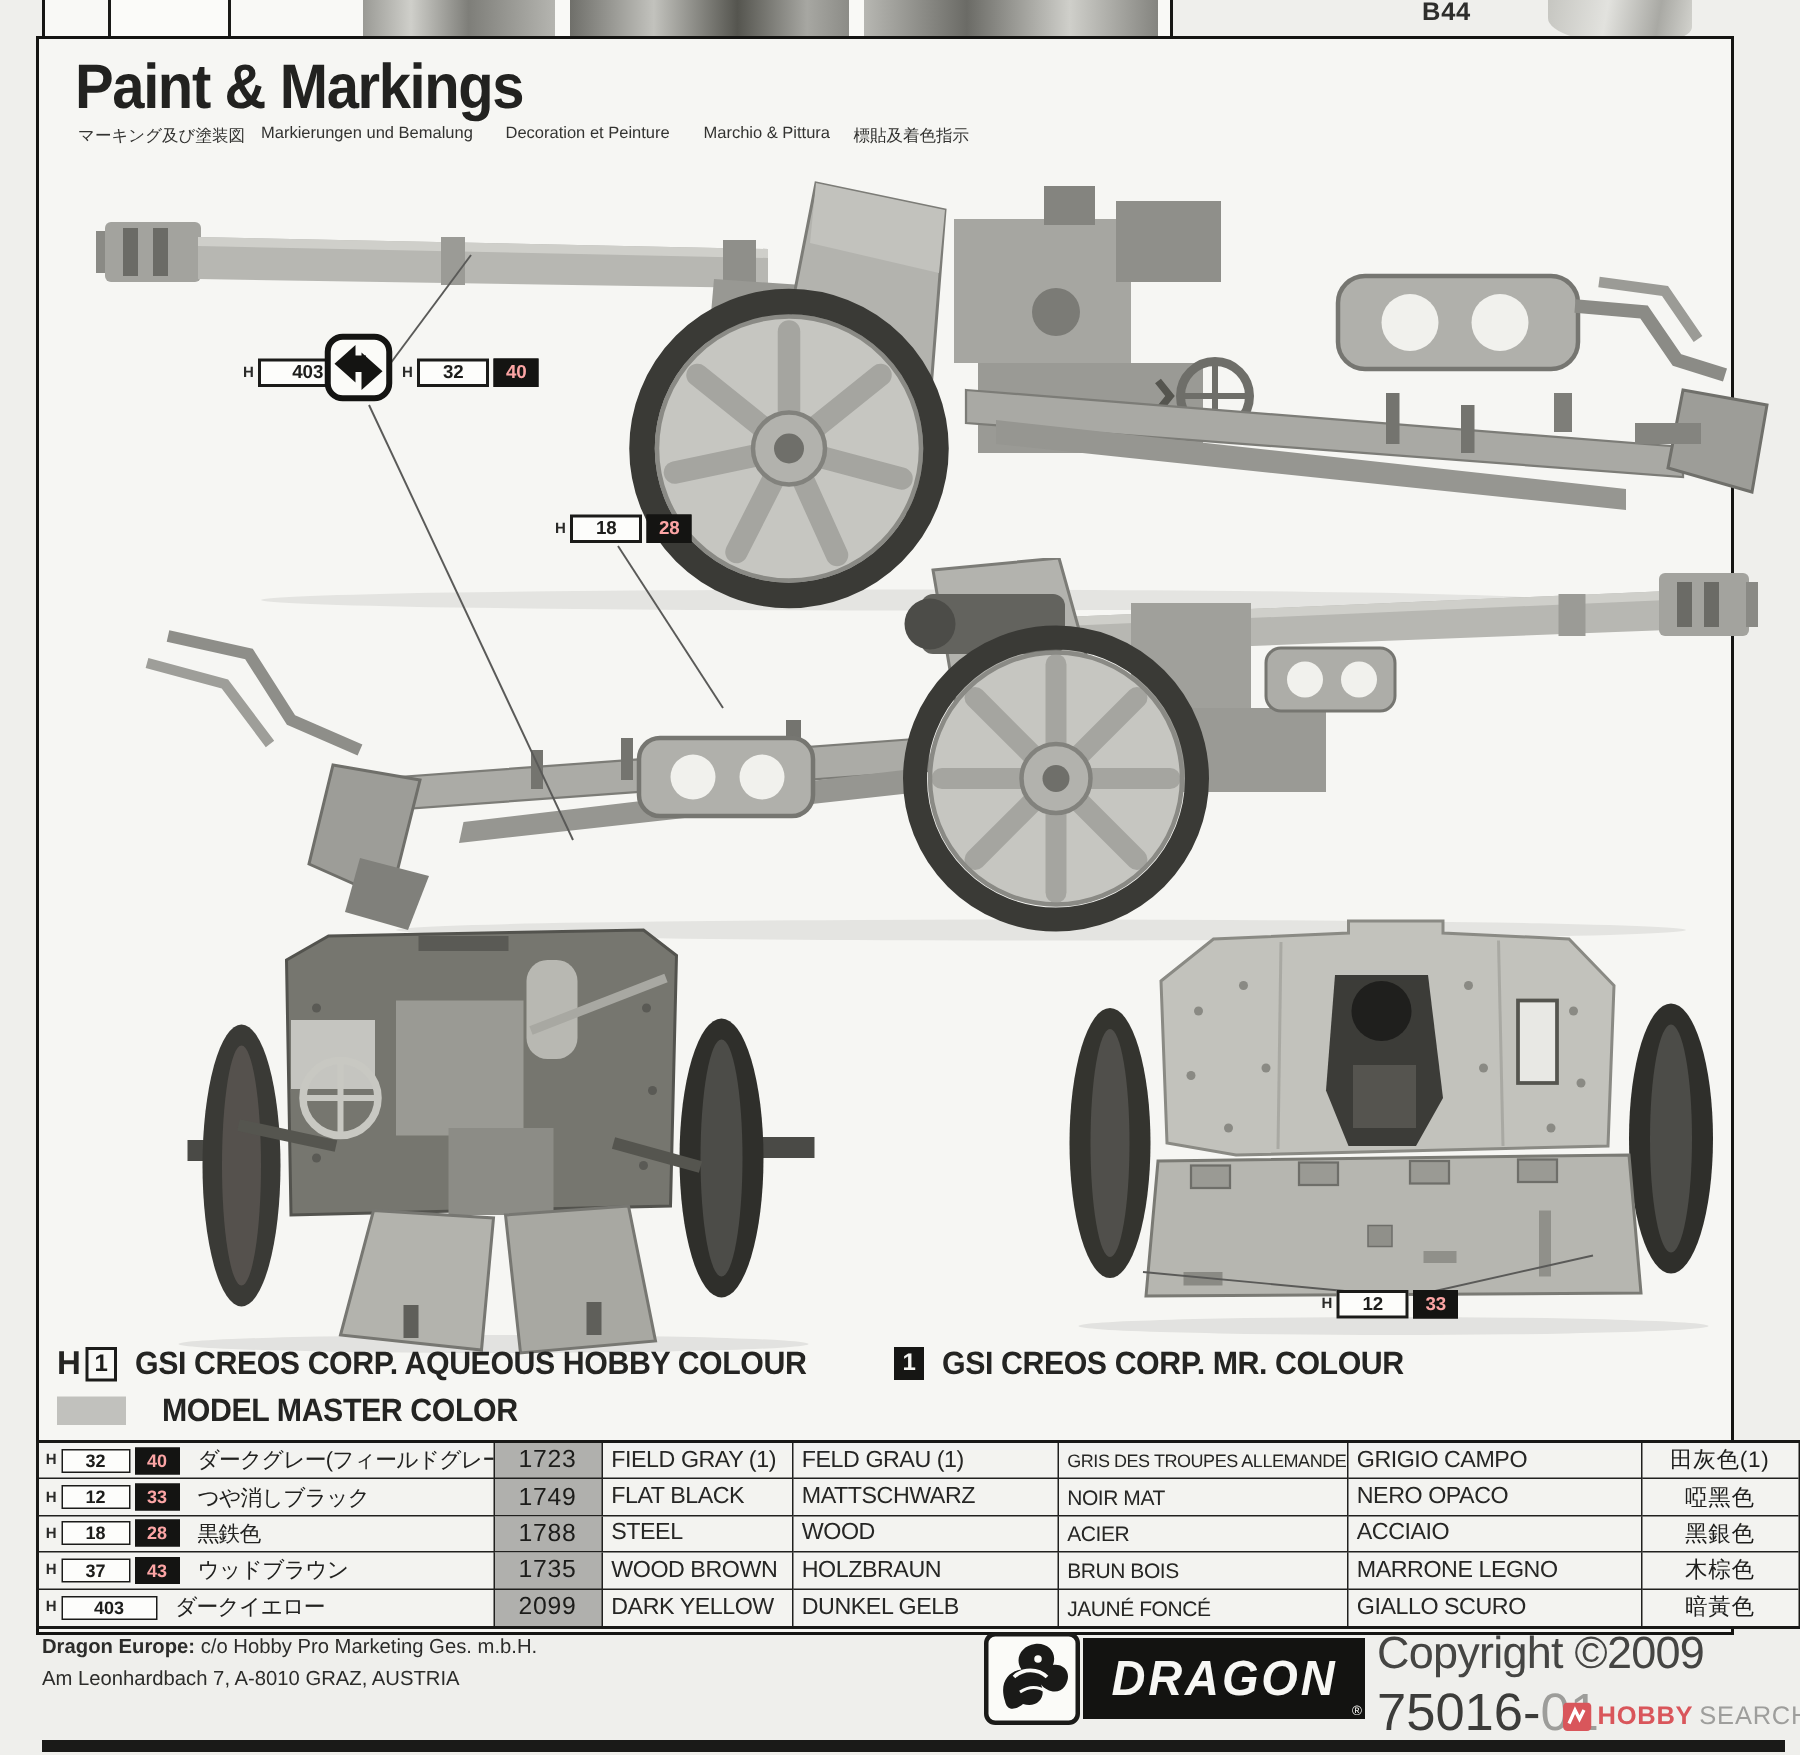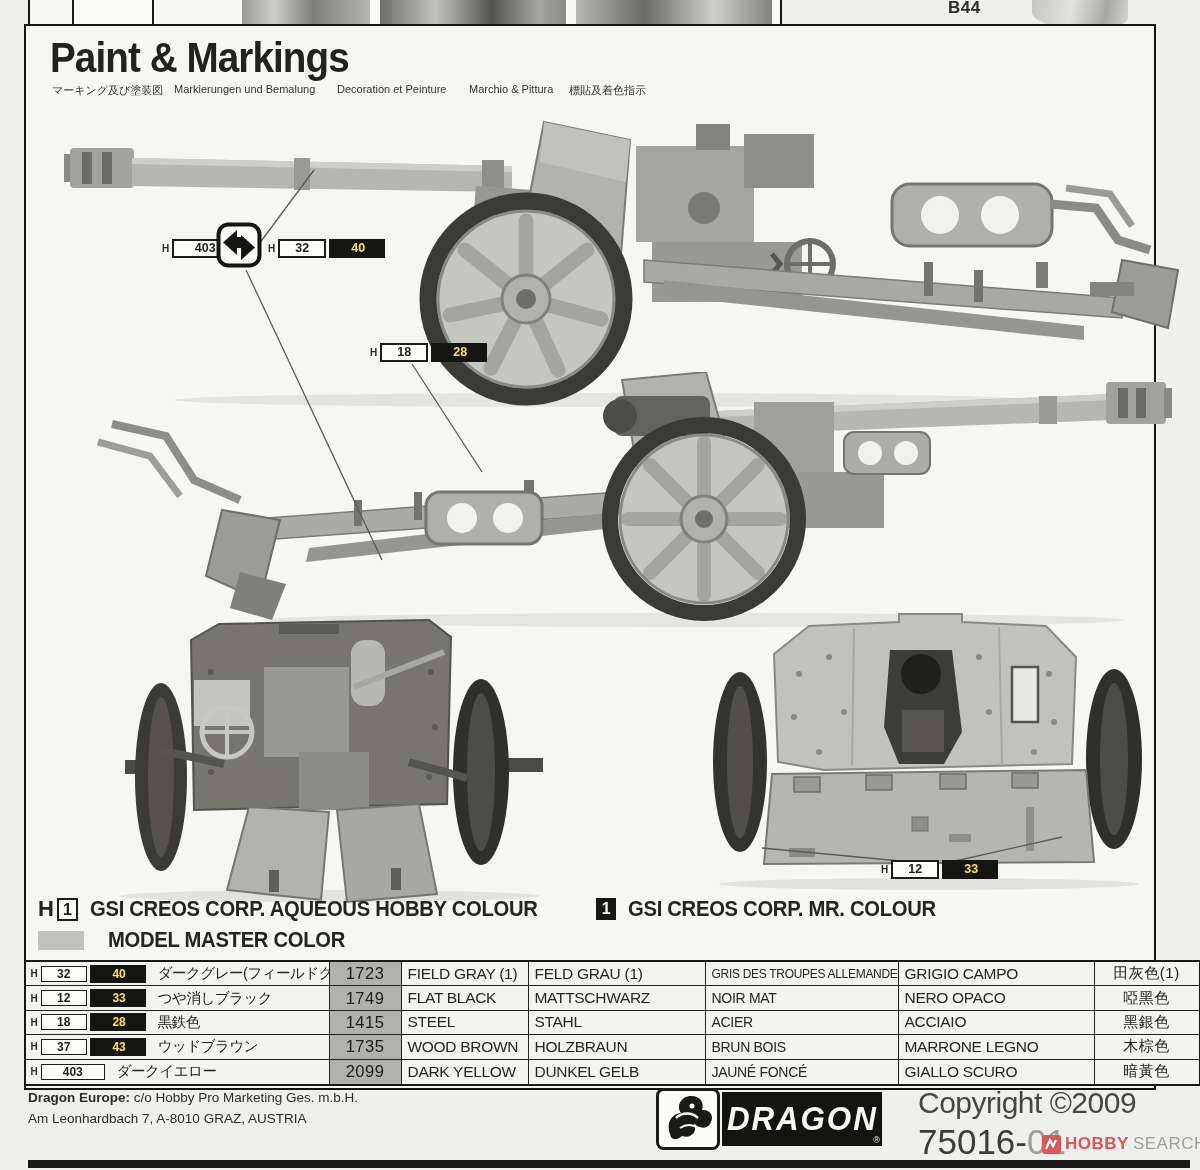--- a/index.html
+++ b/index.html
@@ -17,21 +17,21 @@
   
   .main-box{left:12px;top:24px;width:1132px;height:1066px;border:2.5px solid #141412;background:#f6f6f3;box-sizing:border-box;margin-left:12px;}
   .page-title{left:24px;top:8px;font-size:42px;font-weight:bold;color:#222220;letter-spacing:-1px;transform:scaleX(.92);transform-origin:left top;white-space:nowrap;}
   .subtitle{top:57px;font-size:11px;color:#333331;white-space:nowrap;}
   .sub0{left:26px;} .sub1{left:148px;} .sub2{left:311px;} .sub3{left:443px;} .sub4{left:543px;font-weight:normal;}
   
   .chip{display:flex;align-items:center;gap:3px;}
   .chip .h{font-size:10px;font-weight:bold;color:#2a2a28;}
   .chip .wb{border:2px solid #1b1b19;background:#fdfdfb;min-width:16px;height:15px;line-height:15px;text-align:center;font-size:12.5px;font-weight:bold;color:#1d1d1b;padding:0 14px;}
   .chip .wb.wide{min-width:34px;}
-  .chip .bb{background:#141412;color:#fde047;min-width:16px;height:17px;line-height:17px;text-align:right;font-size:12.5px;font-weight:bold;padding:0 19px;border:1px solid #141412;}
+  .chip .bb{background:#141412;color:#fca5a5;min-width:16px;height:17px;line-height:17px;text-align:center;font-size:12.5px;font-weight:bold;padding:0 6px;border:1px solid #141412;}
   
   .legend1{left:2px;top:870px;display:flex;align-items:center;white-space:nowrap;}
   .legend2{left:2px;top:902px;display:flex;align-items:center;white-space:nowrap;gap:12px;}
   .lg-h{font-size:22px;font-weight:bold;color:#242422;margin:0 3px 0 10px;}
   .lg-box{border:2.5px solid #1c1c1a;background:#f9f9f6;width:17px;height:19px;line-height:19px;text-align:center;font-size:16px;font-weight:bold;color:#1d1d1b;}
   .lg-black{background:#161614;color:#f6f6f3;width:20px;height:22px;line-height:22px;text-align:center;font-size:16px;font-weight:bold;margin-left:30px;}
   .lg-text{font-size:21.5px;font-weight:bold;color:#242422;letter-spacing:-.3px;transform:scaleX(.94);transform-origin:left center;margin-left:12px;}
   .lg-swatch{width:46px;height:19px;background:#c1c1bd;margin-left:10px;}
   
   .ptable{left:-2.5px;top:934px;width:1177px;border:2.5px solid #191917;background:#f3f3f0;display:grid;grid-template-columns:304px 72px 127px 177px 193px 196px 1fr;grid-auto-rows:24.4px;box-sizing:border-box;}
@@ -42,21 +42,21 @@
   .tc.mm{background:#b0b0ad;justify-content:center;font-size:16.5px;color:#1c1c1a;letter-spacing:.5px;}
   .tc.en,.tc.de,.tc.fr,.tc.it{padding-left:6px;font-size:15.5px;color:#262624;letter-spacing:-.3px;white-space:nowrap;}
   .tc.fr{font-size:14px;}
   .tc.fr.condensed{font-size:12px;transform-origin:left center;}
   .tc.zh{justify-content:center;font-size:15px;color:#1e1e1c;letter-spacing:.5px;white-space:nowrap;}
   .chip.intable .wb{height:14px;line-height:14px;font-size:12px;border-width:1.8px;}
   .chip.intable .bb{height:16px;line-height:16px;font-size:12px;}
   
   .address{left:28px;top:1088px;font-size:13.5px;color:#2c2c2a;line-height:1.55;}
   .dragon-art{left:656px;top:1088px;}
-  .dragon-bar{left:722px;top:1092px;width:160px;height:54px;background:#131311;display:flex;align-items:center;justify-content:center;position:absolute;}
+  .dragon-bar{left:722px;top:1092px;width:188px;height:54px;background:#131311;display:flex;align-items:center;justify-content:center;position:absolute;}
   .dragon-word{color:#f7f7f4;font-size:33px;font-weight:bold;font-style:italic;letter-spacing:2px;transform:scaleX(.95);}
   .dragon-reg{position:absolute;right:2px;bottom:1px;color:#f7f7f4;font-size:9px;font-style:normal;}
   .copyright{left:918px;top:1086px;font-size:30px;color:#454543;letter-spacing:-.5px;}
   .itemno{left:918px;top:1122px;font-size:35px;color:#3c3c3a;}
   .itemno .suffix{color:#9d9d9a;}
   .watermark{left:1042px;top:1134px;display:flex;align-items:center;gap:4px;}
   .wm-hobby{font-size:17px;font-weight:bold;color:#d9565b;letter-spacing:.5px;}
   .wm-search{font-size:17px;color:#9e9e9c;letter-spacing:.5px;}
   .bottom-strip{left:28px;top:1160px;width:1162px;height:8px;background:#1a1a18;}
   svg{display:block;}
@@ -329,23 +329,23 @@
     <div class="tc zh nr">啞黑色</div>
 
     <div class="tc c1">
       <span class="chip intable">
           <span class="h">H</span>
           <span class="wb">18</span>
           <span class="bb">28</span>
         </span>
       <span class="jp">黒鉄色</span>
     </div>
-    <div class="tc mm">1415</div>
+    <div class="tc mm">1788</div>
     <div class="tc en">STEEL</div>
-    <div class="tc de">STAHL</div>
+    <div class="tc de">WOOD</div>
     <div class="tc fr">ACIER</div>
     <div class="tc it">ACCIAIO</div>
     <div class="tc zh nr">黑銀色</div>
 
     <div class="tc c1">
       <span class="chip intable">
           <span class="h">H</span>
           <span class="wb">37</span>
           <span class="bb">43</span>
         </span>

